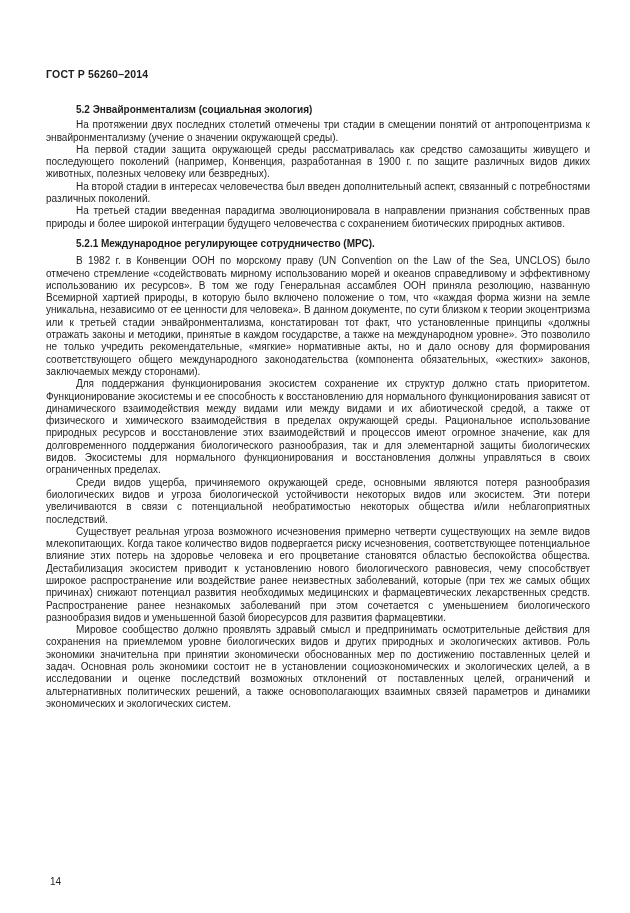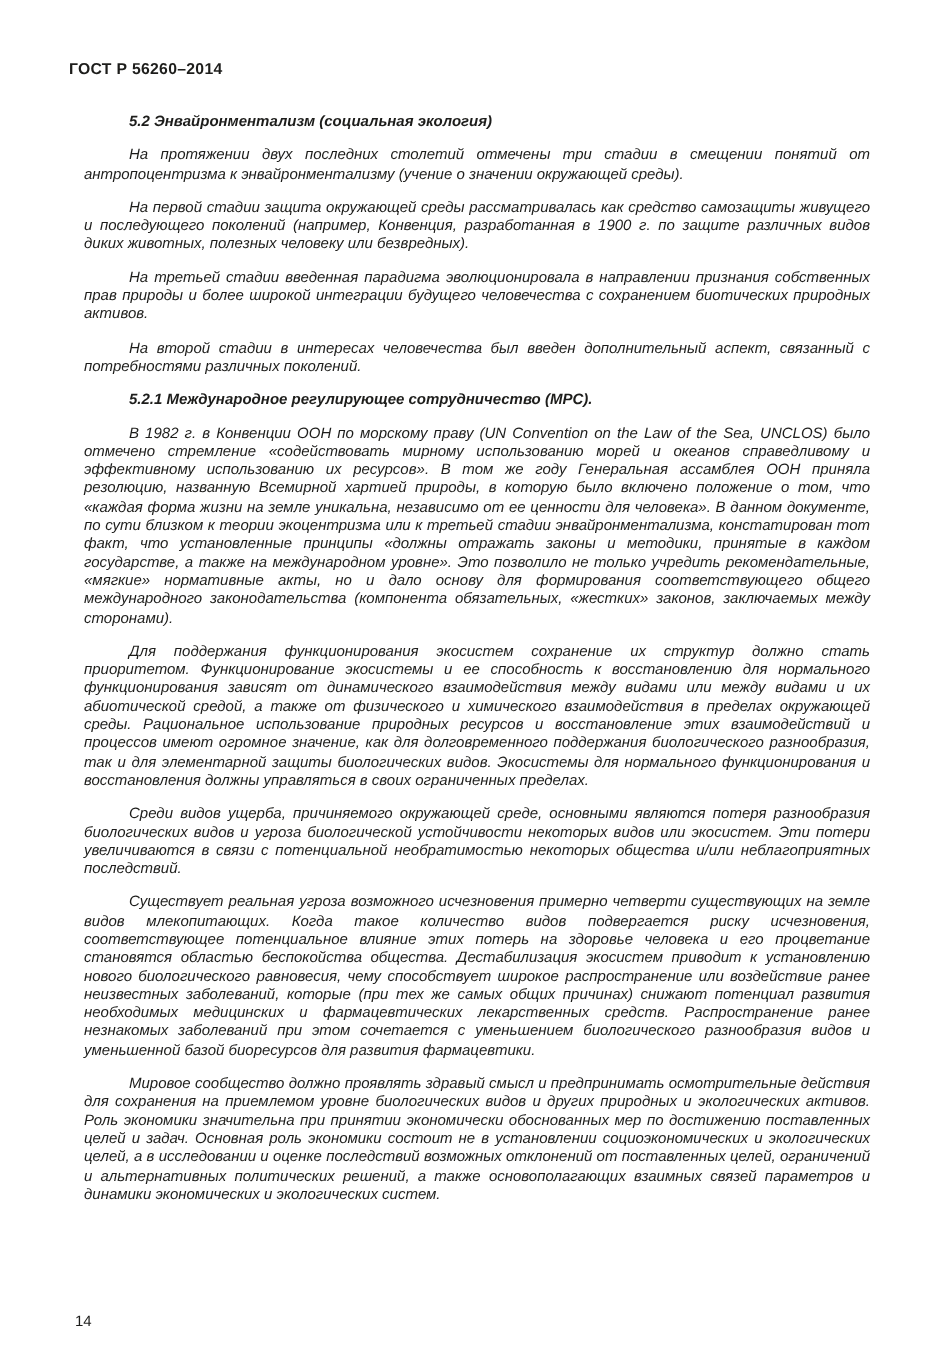--- a/index.html
+++ b/index.html
@@ -6,42 +6,41 @@
     margin: 0;
     padding: 0;
     background: #ffffff;
   }
   .page {
     position: relative;
     width: 630px;
     height: 913px;
     box-sizing: border-box;
     background: #ffffff;
-    padding: 40px 40px 0 46px;
+    padding: 68px 40px 0 46px;
     font-family: "Liberation Sans", sans-serif;
     color: #1d1d1b;
     overflow: hidden;
   }
   .doc-header {
     font-size: 10.5px;
     font-weight: bold;
     letter-spacing: 0.2px;
     margin: 0 0 24px 0;
   }
   .doc-body {
     width: 544px;
   }
   .doc-body p {
-    margin: 10px;
+    margin: 0;
     font-size: 10px;
     line-height: 12.3px;
     text-align: justify;
     text-indent: 30px;
     hyphens: auto;
-    font-style: italic;
     -webkit-hyphens: auto;
   }
   .doc-body p.heading {
     font-weight: bold;
     text-align: left;
   }
   .doc-body p.heading.first {
     margin-bottom: 3px;
   }
   .doc-body p.heading.sub {
@@ -60,22 +59,22 @@
 <body>
 
 <div class="page">
 
   <div class="doc-header">ГОСТ Р 56260–2014</div>
 
   <div class="doc-body">
     <p class="heading first">5.2 Энвайронментализм (социальная экология)</p>
     <p class="para">На протяжении двух последних столетий отмечены три стадии в смещении понятий от антропоцентризма к энвайронментализму (учение о значении окружающей среды).</p>
     <p class="para">На первой стадии защита окружающей среды рассматривалась как средство самозащиты живущего и последующего поколений (например, Конвенция, разработанная в 1900 г. по защите различных видов диких животных, полезных человеку или безвредных).</p>
+    <p class="para">На второй стадии в интересах человечества был введен дополнительный аспект, связанный с потребностями различных поколений.</p>
     <p class="para">На третьей стадии введенная парадигма эволюционировала в направлении признания собственных прав природы и более широкой интеграции будущего человечества с сохранением биотических природных активов.</p>
-    <p class="para">На второй стадии в интересах человечества был введен дополнительный аспект, связанный с потребностями различных поколений.</p>
     <p class="heading sub">5.2.1 Международное регулирующее сотрудничество (МРС).</p>
     <p class="para">В 1982 г. в Конвенции ООН по морскому праву (UN Convention on the Law of the Sea, UNCLOS) было отмечено стремление «содействовать мирному использованию морей и океанов справедливому и эффективному использованию их ресурсов». В том же году Генеральная ассамблея ООН приняла резолюцию, названную Всемирной хартией природы, в которую было включено положение о том, что «каждая форма жизни на земле уникальна, независимо от ее ценности для человека». В данном документе, по сути близком к теории экоцентризма или к третьей стадии энвайронментализма, констатирован тот факт, что установленные принципы «должны отражать законы и методики, принятые в каждом государстве, а также на международном уровне». Это позволило не только учредить рекомендательные, «мягкие» нормативные акты, но и дало основу для формирования соответствующего общего международного законодательства (компонента обязательных, «жестких» законов, заключаемых между сторонами).</p>
     <p class="para">Для поддержания функционирования экосистем сохранение их структур должно стать приоритетом. Функционирование экосистемы и ее способность к восстановлению для нормального функционирования зависят от динамического взаимодействия между видами или между видами и их абиотической средой, а также от физического и химического взаимодействия в пределах окружающей среды. Рациональное использование природных ресурсов и восстановление этих взаимодействий и процессов имеют огромное значение, как для долговременного поддержания биологического разнообразия, так и для элементарной защиты биологических видов. Экосистемы для нормального функционирования и восстановления должны управляться в своих ограниченных пределах.</p>
     <p class="para">Среди видов ущерба, причиняемого окружающей среде, основными являются потеря разнообразия биологических видов и угроза биологической устойчивости некоторых видов или экосистем. Эти потери увеличиваются в связи с потенциальной необратимостью некоторых общества и/или неблагоприятных последствий.</p>
     <p class="para">Существует реальная угроза возможного исчезновения примерно четверти существующих на земле видов млекопитающих. Когда такое количество видов подвергается риску исчезновения, соответствующее потенциальное влияние этих потерь на здоровье человека и его процветание становятся областью беспокойства общества. Дестабилизация экосистем приводит к установлению нового биологического равновесия, чему способствует широкое распространение или воздействие ранее неизвестных заболеваний, которые (при тех же самых общих причинах) снижают потенциал развития необходимых медицинских и фармацевтических лекарственных средств. Распространение ранее незнакомых заболеваний при этом сочетается с уменьшением биологического разнообразия видов и уменьшенной базой биоресурсов для развития фармацевтики.</p>
     <p class="para">Мировое сообщество должно проявлять здравый смысл и предпринимать осмотрительные действия для сохранения на приемлемом уровне биологических видов и других природных и экологических активов. Роль экономики значительна при принятии экономически обоснованных мер по достижению поставленных целей и задач. Основная роль экономики состоит не в установлении социоэкономических и экологических целей, а в исследовании и оценке последствий возможных отклонений от поставленных целей, ограничений и альтернативных политических решений, а также основополагающих взаимных связей параметров и динамики экономических и экологических систем.</p>
   </div>
 
   <div class="doc-footer">14</div>
 

